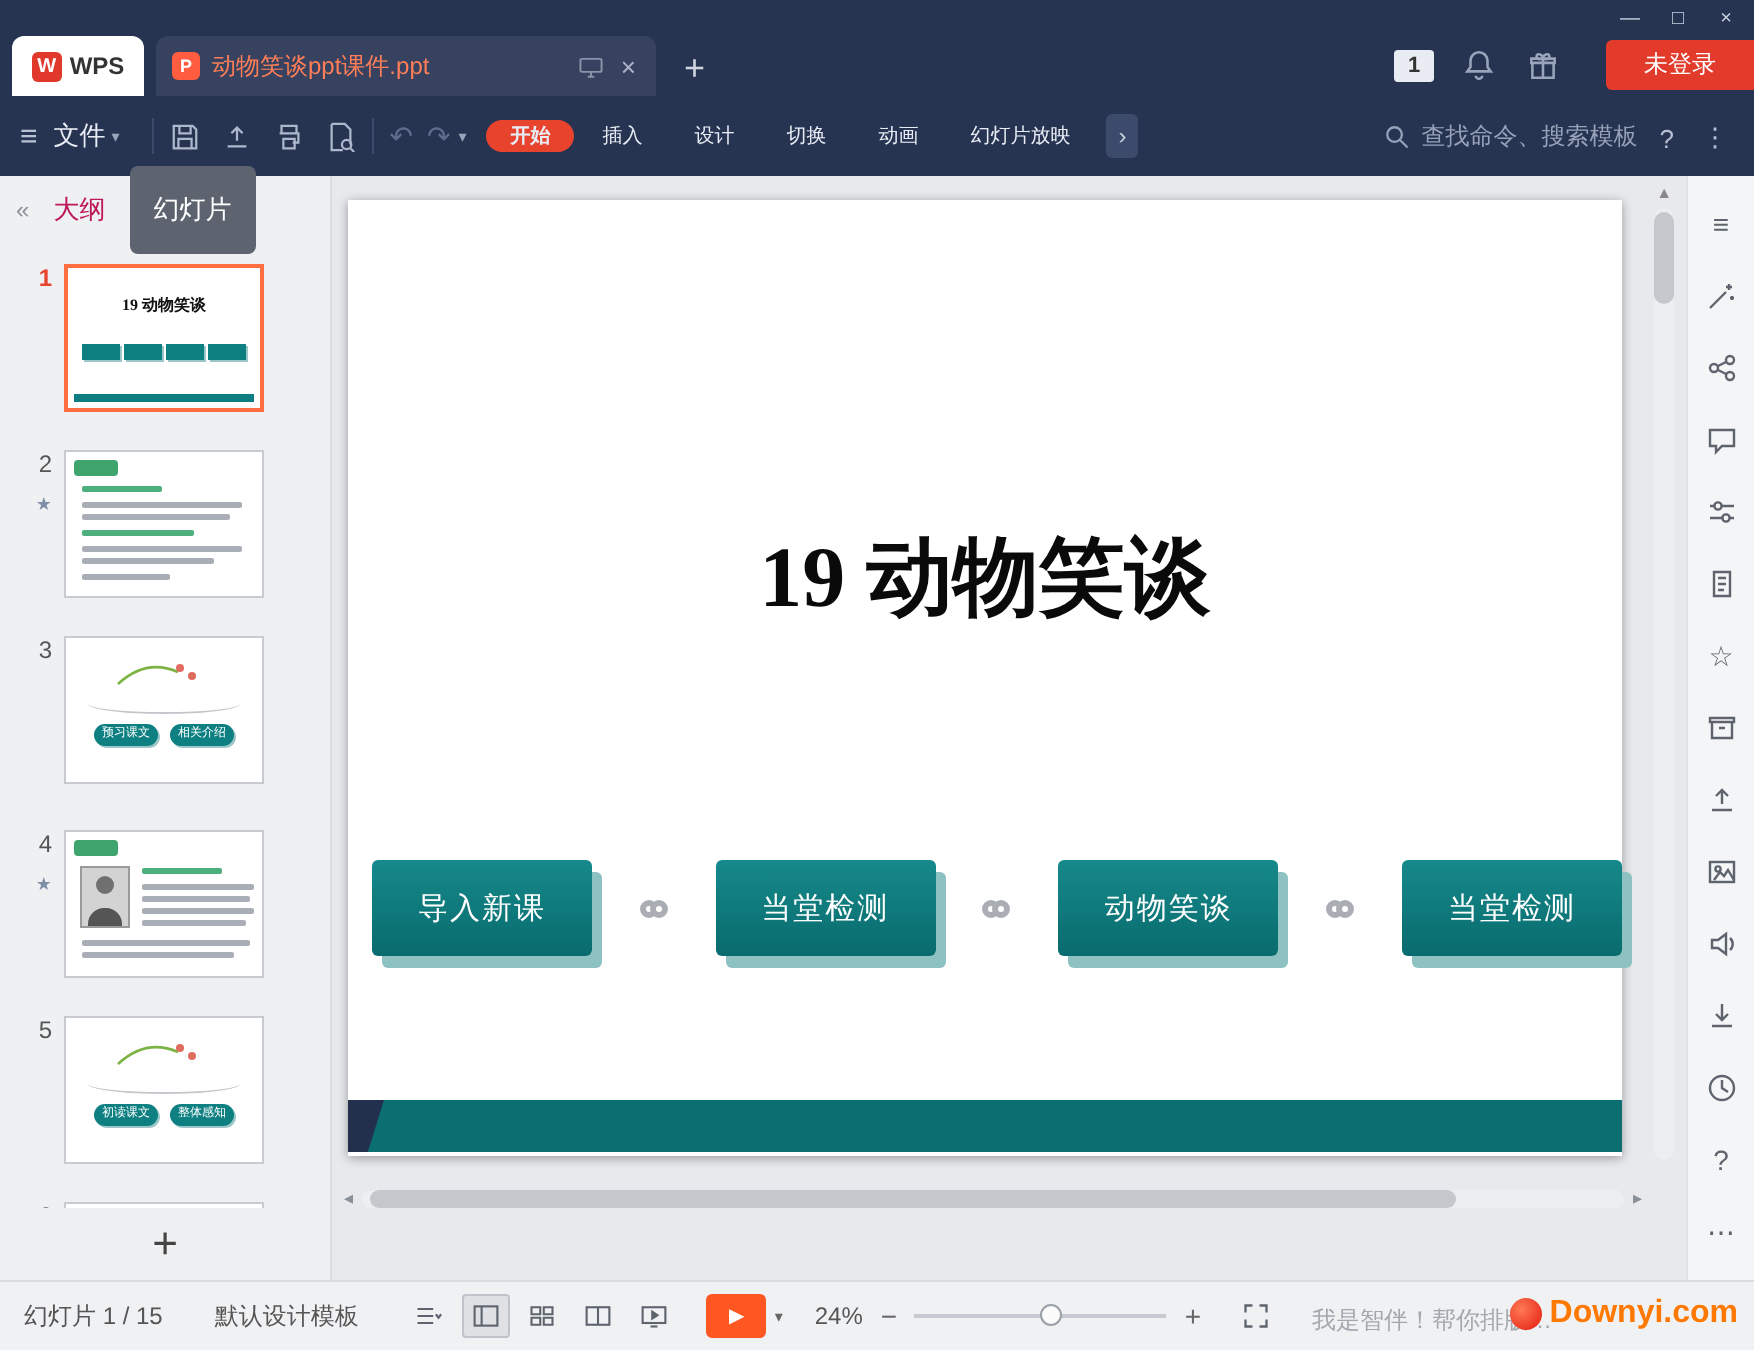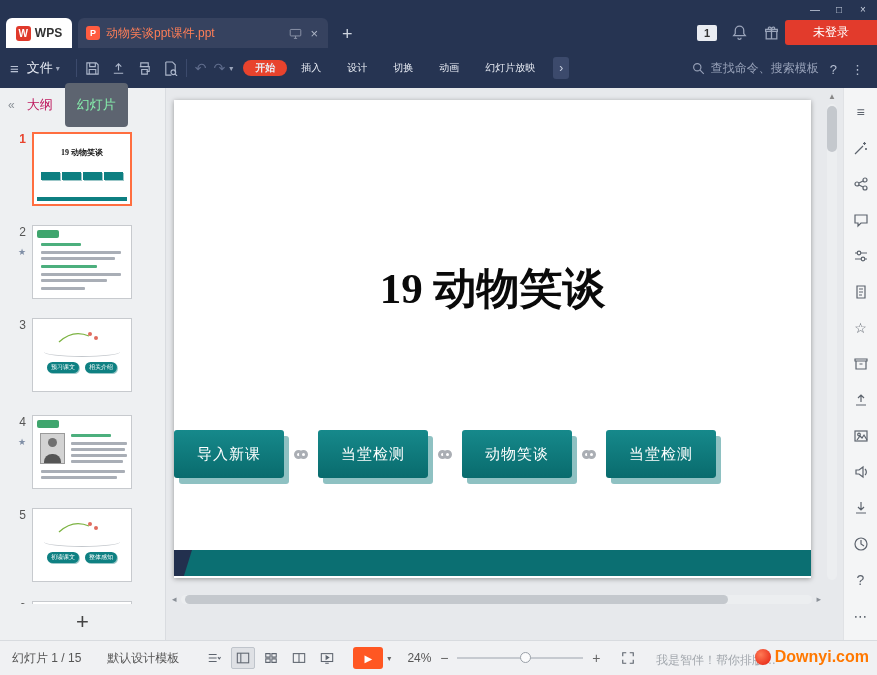--- a/index.html
+++ b/index.html
@@ -20,21 +20,21 @@
             border-radius:3px;display:flex;align-items:center;justify-content:center;flex:none;}
   .doc-title{flex:1;font-size:12px;color:#ff7e57;white-space:nowrap;overflow:hidden;text-overflow:ellipsis;}
   .tab-close{color:#aeb6c6;font-size:13px;padding:0 2px;}
   .new-tab{position:absolute;left:342px;bottom:5px;color:#cfd5e0;font-size:18px;line-height:18px;}
   .win-controls{position:absolute;top:2px;right:2px;display:flex;}
   .win-controls span{width:24px;text-align:center;color:#c9d1e0;font-size:10px;line-height:15px;}
   .tb-badge{position:absolute;right:160px;top:25px;width:20px;height:16px;background:#e9ecf2;border-radius:2px;
             color:#333;font-size:11px;font-weight:bold;line-height:16px;text-align:center;}
   .tb-ic{position:absolute;top:24px;width:18px;height:18px;}
   .tb-ic svg{width:17px;height:17px;fill:none;stroke:#9aa4ba;stroke-width:1.2;}
-  .login-btn{position:absolute;right:0;top:20px;width:92px;height:25px;background:#e23b2c;color:#fff;
+  .login-btn{position:absolute;right:0;top:20px;width:74px;height:25px;background:#e23b2c;color:#fff;
              font-size:12px;border-radius:3px 0 0 3px;line-height:25px;text-align:center;}
 
   
   .ribbon{position:absolute;top:48px;left:0;right:0;height:40px;background:#263452;display:flex;
           align-items:center;padding:0 10px;color:#dfe4ee;}
   .r-menu{font-size:15px;color:#b9c2d4;margin-right:8px;}
   .r-file{display:flex;align-items:center;gap:3px;font-size:13px;color:#e8ecf4;margin-right:8px;}
   .caret{font-size:8px;color:#9aa4ba;}
   .rdiv{width:1px;height:18px;background:#3c4a6c;margin:0 8px;}
   .qbtns{display:flex;align-items:center;gap:11px;}
@@ -50,21 +50,21 @@
   .r-search{display:flex;align-items:center;gap:6px;color:#97a1b8;font-size:12px;white-space:nowrap;}
   .r-search svg{width:13px;height:13px;fill:none;stroke:#97a1b8;stroke-width:1.4;}
   .r-help,.r-more{color:#b6bfd2;font-size:13px;padding:0 3px;}
 
   
   .left-panel{position:absolute;top:88px;left:0;width:166px;height:552px;background:#eef0f2;
               border-right:1px solid #d9dce0;}
   .lp-tabs{height:34px;display:flex;align-items:center;padding:0 8px;gap:12px;}
   .lp-collapse{color:#8a9097;font-size:12px;}
   .lp-tab{font-size:13px;color:#be185d;}
-  .lp-tab.active{background:#5d6470;color:#86efac;border-radius:4px;padding:13px 12px;}
+  .lp-tab.active{background:#5d6470;color:#ffffff;border-radius:4px;padding:13px 12px;}
   .thumbs{position:absolute;top:34px;left:0;right:1px;height:482px;overflow:hidden;}
   .trow{position:absolute;left:0;display:flex;}
   .tnumcol{width:32px;display:flex;flex-direction:column;align-items:flex-end;padding-right:6px;}
   .tnum{font-size:12px;color:#555;}
   .tnum.sel{color:#e8432d;font-weight:bold;}
   .tstar{font-size:9px;color:#7f8ea6;margin-top:8px;}
   .tbox{width:100px;height:74px;background:#fff;border:1px solid #c7cace;position:relative;overflow:hidden;}
   .tbox.sel{border:2px solid #ff6e40;}
   .t1-title{margin-top:13px;text-align:center;font-family:"Liberation Serif","DejaVu Serif",serif;
             font-weight:bold;font-size:8px;color:#111;}
@@ -84,21 +84,21 @@
   .tbody{position:absolute;left:3px;bottom:0;width:17px;height:9px;border-radius:8px 8px 0 0;background:#555;}
   .add-row{position:absolute;bottom:4px;left:0;right:0;height:28px;display:flex;align-items:center;justify-content:center;
            font-size:22px;color:#444;}
 
   
   .canvas{position:absolute;top:88px;left:166px;width:677px;height:522px;background:#e7e9ec;overflow:hidden;}
   .slide{position:absolute;left:8px;top:12px;width:637px;height:478px;background:#fff;
          box-shadow:0 1px 5px rgba(0,0,0,.35);}
   .slide-title{position:absolute;top:160px;left:0;right:0;text-align:center;
                font-family:"Liberation Serif","DejaVu Serif",serif;font-weight:bold;font-size:43px;color:#0a0a0a;}
-  .nav-row{position:absolute;top:330px;left:0;right:0;display:flex;justify-content:flex-start;align-items:center;}
+  .nav-row{position:absolute;top:330px;left:0;right:0;display:flex;justify-content:space-between;align-items:center;padding-left:12px;}
   .nav-btn{width:110px;height:48px;background:linear-gradient(#16898b,#096b6d);color:#fff;font-size:15px;
            display:flex;align-items:center;justify-content:center;border-radius:3px;
            box-shadow:5px 6px 0 #8ec1c2;letter-spacing:1px;}
   .link{width:34px;display:flex;justify-content:center;align-items:center;}
   .link i{width:9px;height:9px;border:3px solid #aaaeb4;border-radius:50%;background:#fff;display:block;}
   .link i+i{margin-left:-4px;}
   .slide-footbar{position:absolute;left:0;right:0;bottom:2px;height:26px;background:#0b6f72;}
   .footbar-dark{position:absolute;left:0;top:0;width:18px;height:26px;background:#22304e;
                 clip-path:polygon(0 0,100% 0,55% 100%,0 100%);}
   .vscroll{position:absolute;right:6px;top:16px;bottom:30px;width:10px;background:#eceef0;border-radius:5px;}

